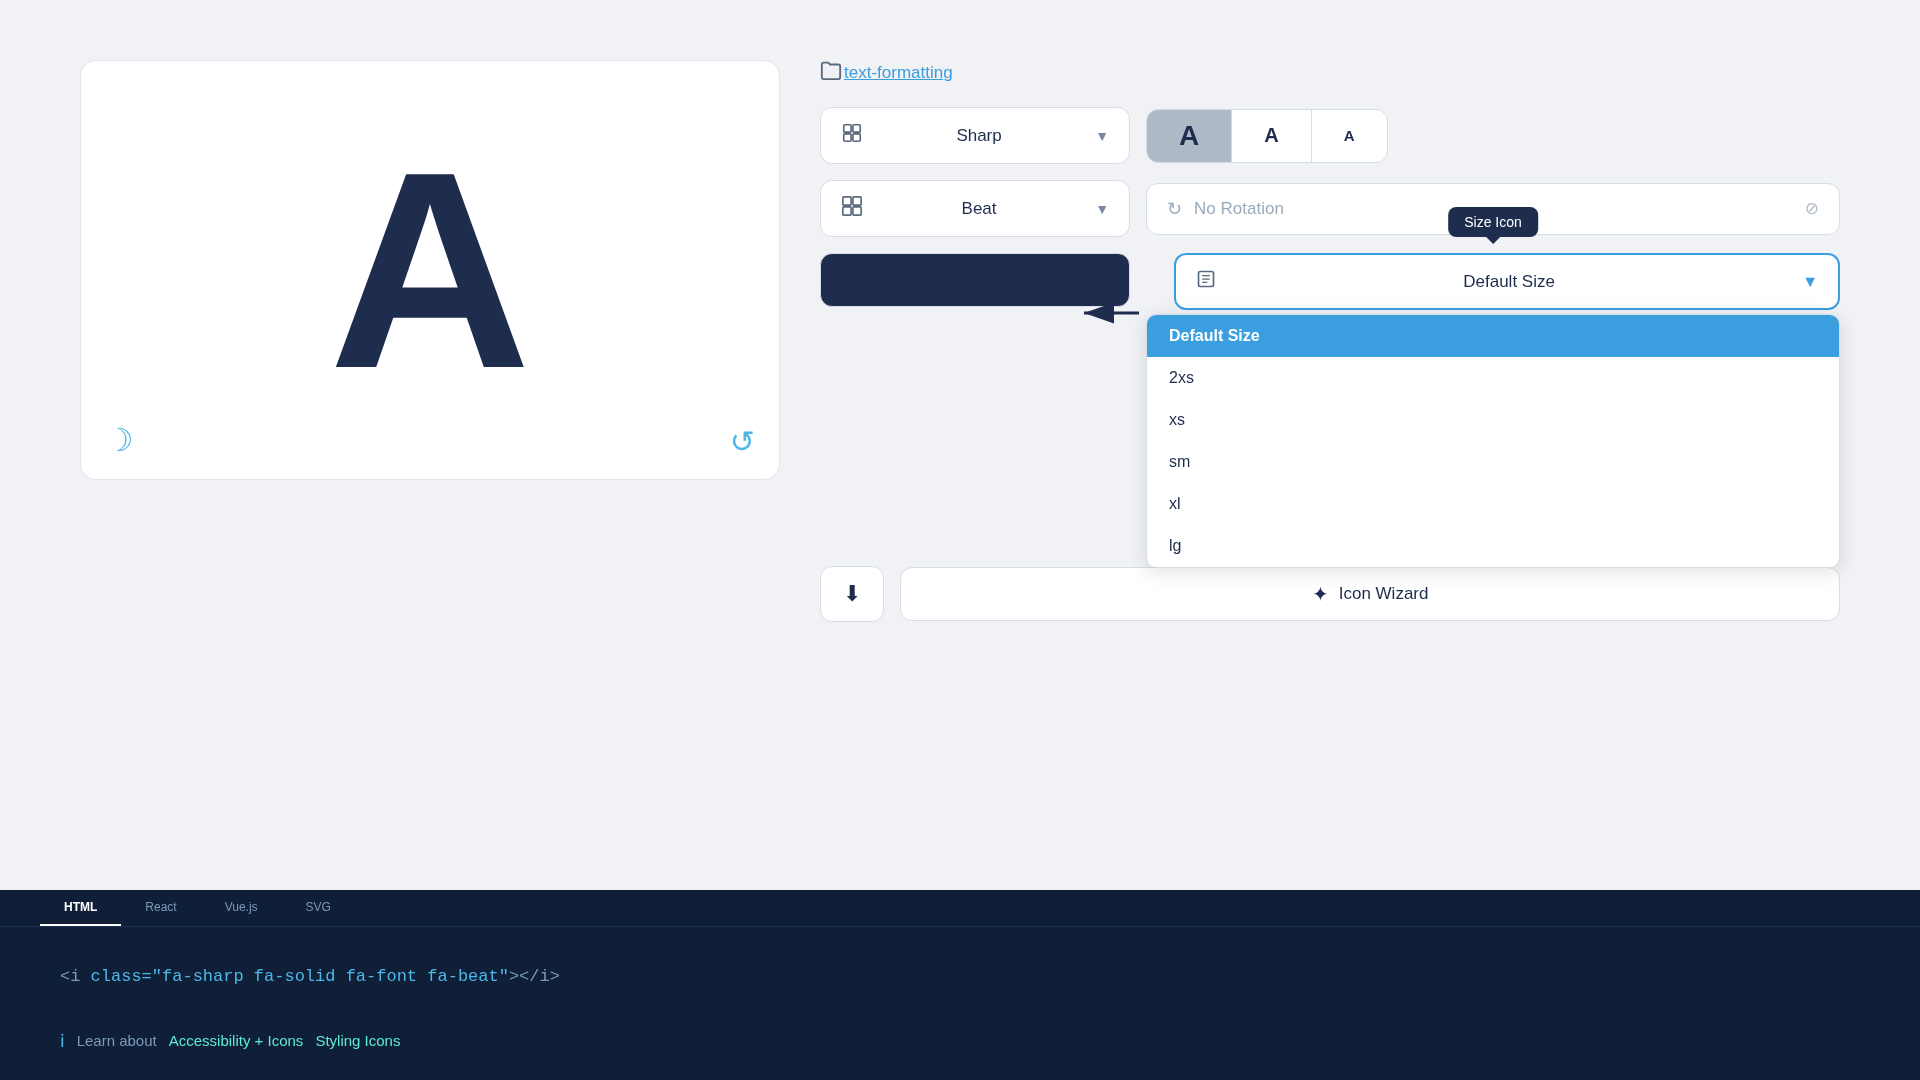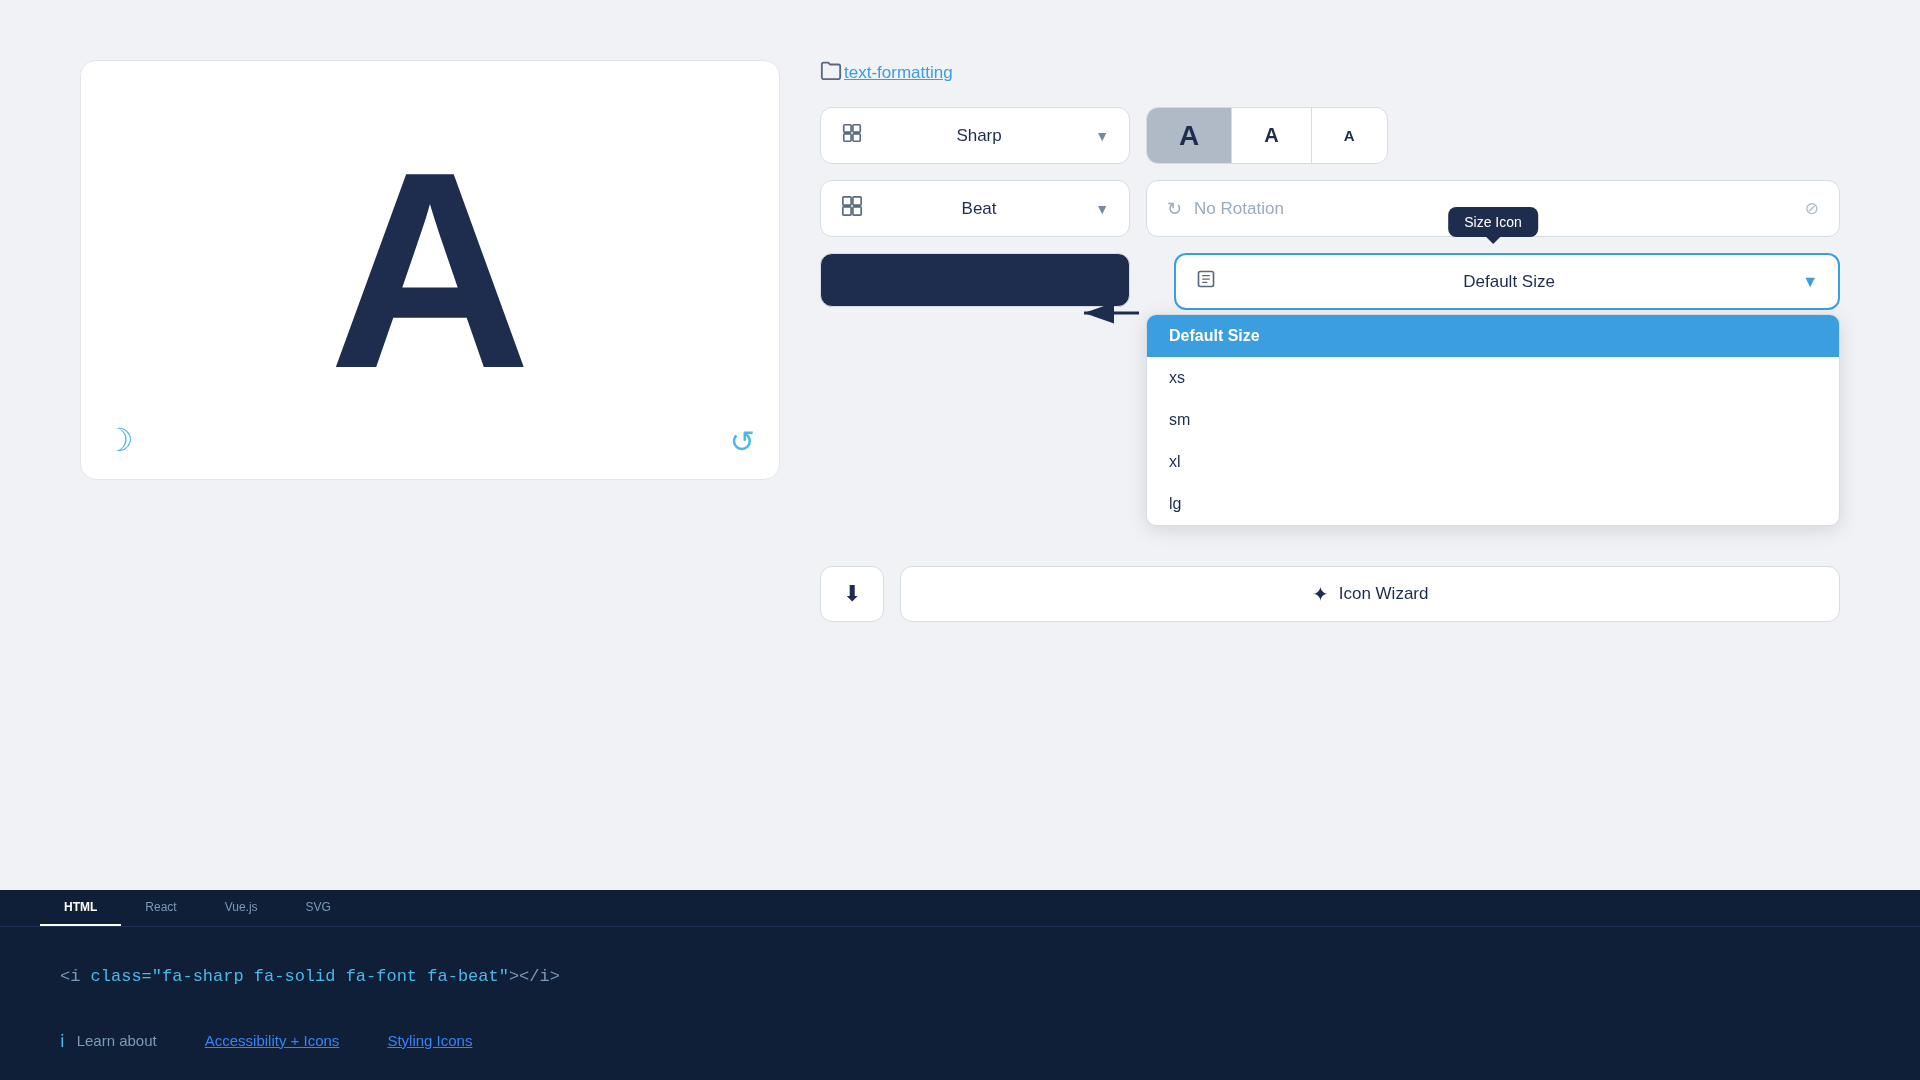--- a/index.html
+++ b/index.html
@@ -83,20 +83,21 @@
       font-size: 17px;
       text-decoration: underline;
       cursor: pointer;
     }
 
     
     .controls-row {
       display: flex;
       gap: 16px;
       margin-bottom: 16px;
+      align-items: center;
     }
 
     .dropdown-btn {
       flex: 0 0 310px;
       background: #fff;
       border: 1.5px solid #d6dce4;
       border-radius: 12px;
       padding: 14px 20px;
       display: flex;
       align-items: center;
@@ -352,24 +353,22 @@
       color: #7a9ab8;
       font-size: 15px;
     }
 
     .code-footer .info-icon {
       color: #4db8e8;
       font-size: 18px;
     }
 
     .code-footer a {
-      color: #3b82f6;
-      text-decoration: underline;
-      cursor: pointer;
-      margin-left: 36px;
+      color: #5eead4;
+      cursor: pointer;
     }
 
     
     @keyframes spin-reset { from { transform: rotate(0deg); } to { transform: rotate(-360deg); } }
   </style>
 </head>
 <body>
 
 <div class="main-container" style="position:relative; min-height:1080px;">
 
@@ -459,20 +458,21 @@
               <rect x="3" y="3" width="18" height="18" rx="2" stroke="#5a6a7e" stroke-width="2" fill="none"></rect>
               <path d="M8 8h8M8 12h8M8 16h5" stroke="#5a6a7e" stroke-width="1.5" stroke-linecap="round"></path>
             </svg>
           </span>
           <span class="label">Default Size</span>
           <span class="arrow-down">▼</span>
         </button>
 
         <div class="size-dropdown-list">
           <div class="size-dropdown-item selected">Default Size</div>
+          <div class="size-dropdown-item">2xs</div>
           <div class="size-dropdown-item">xs</div>
           <div class="size-dropdown-item">sm</div>
           <div class="size-dropdown-item">xl</div>
           <div class="size-dropdown-item">lg</div>
         </div>
       </div>
     </div>
 
     <div class="controls-row" style="margin-top: 240px;">
       <button class="action-btn download-btn">

